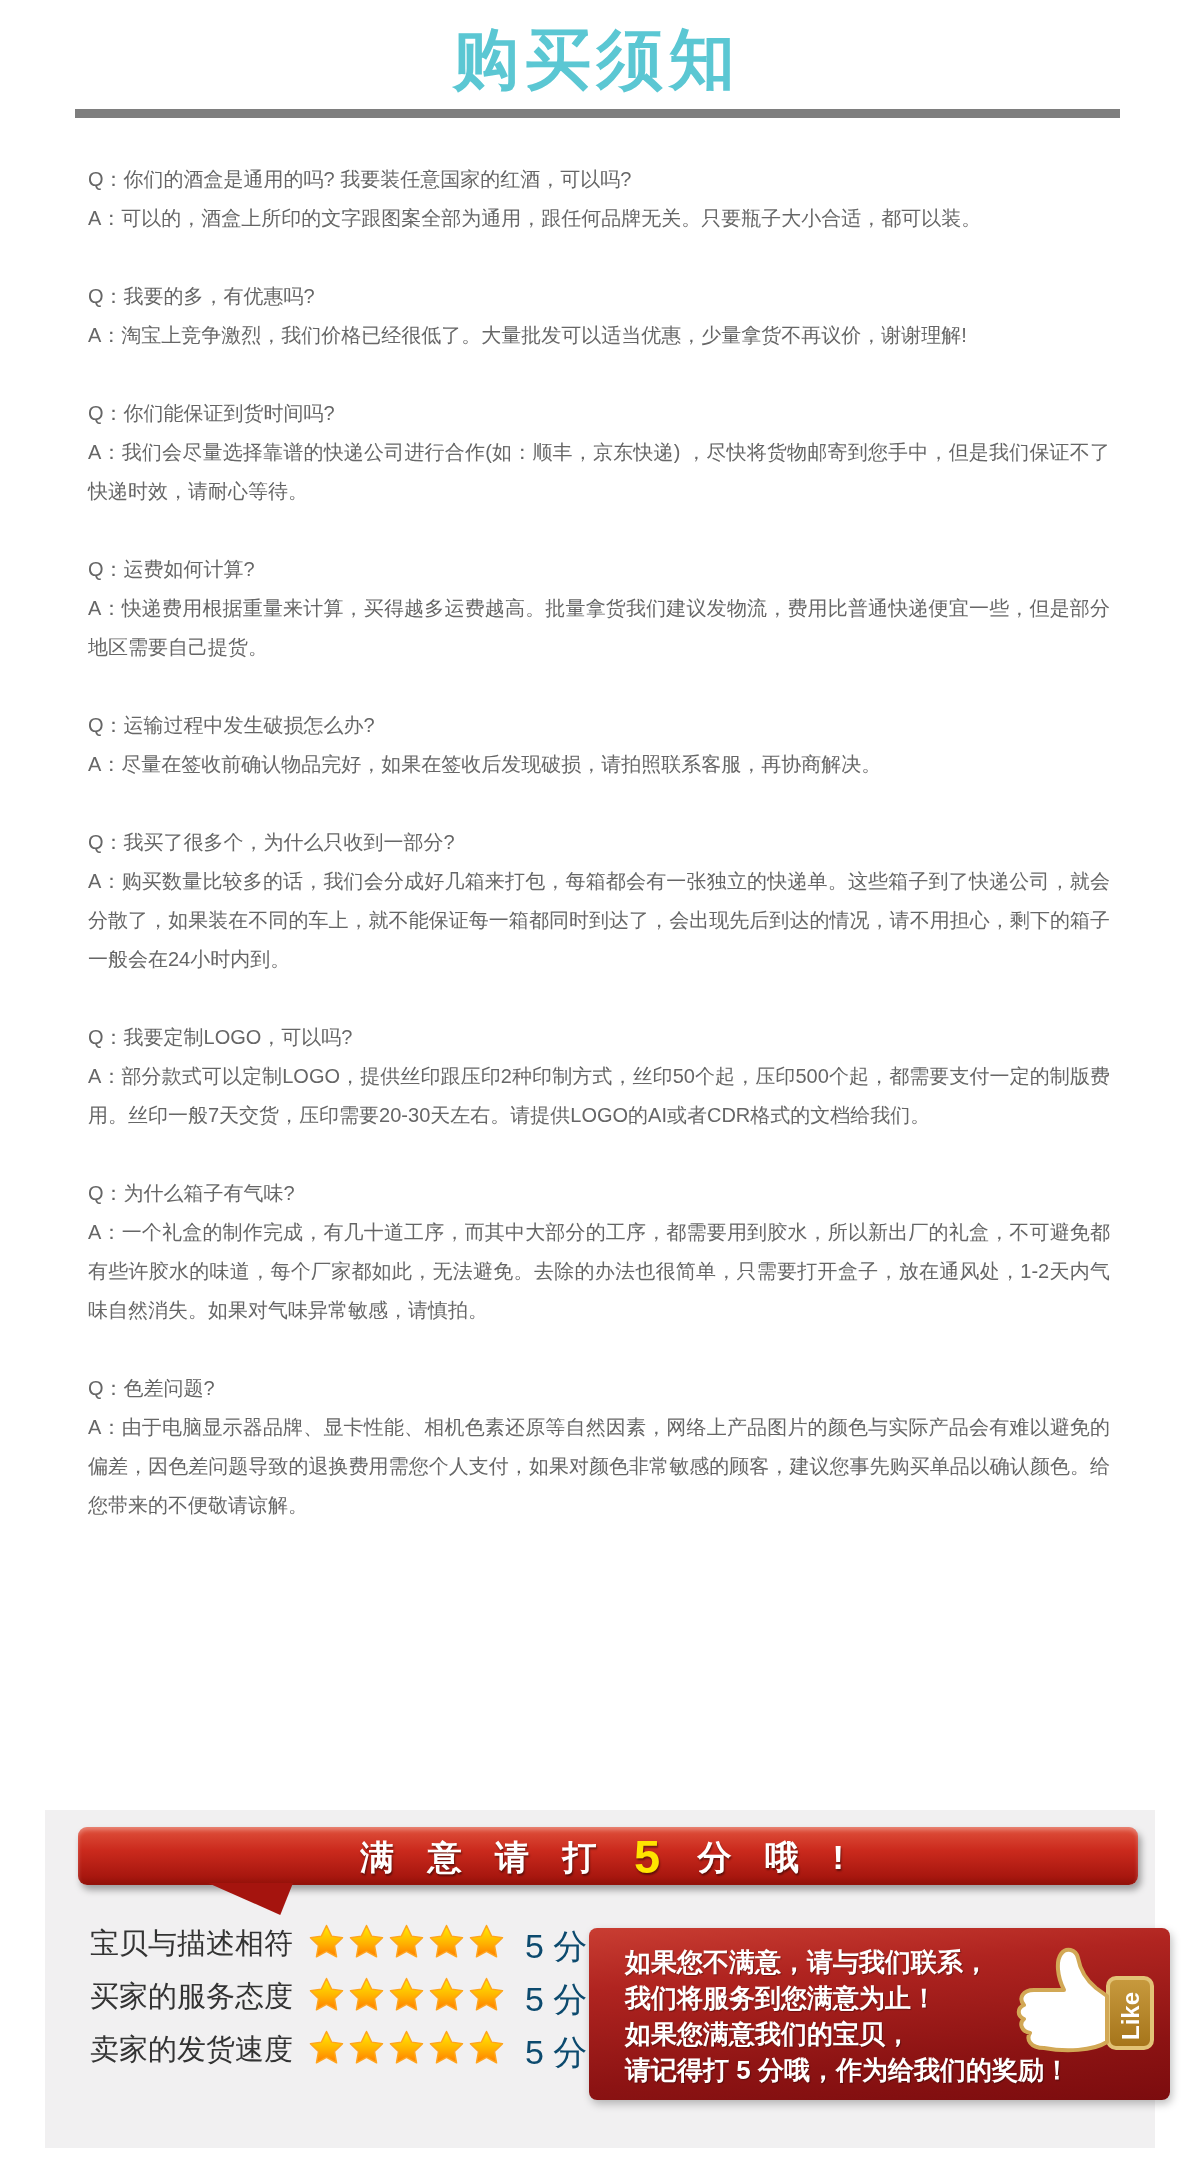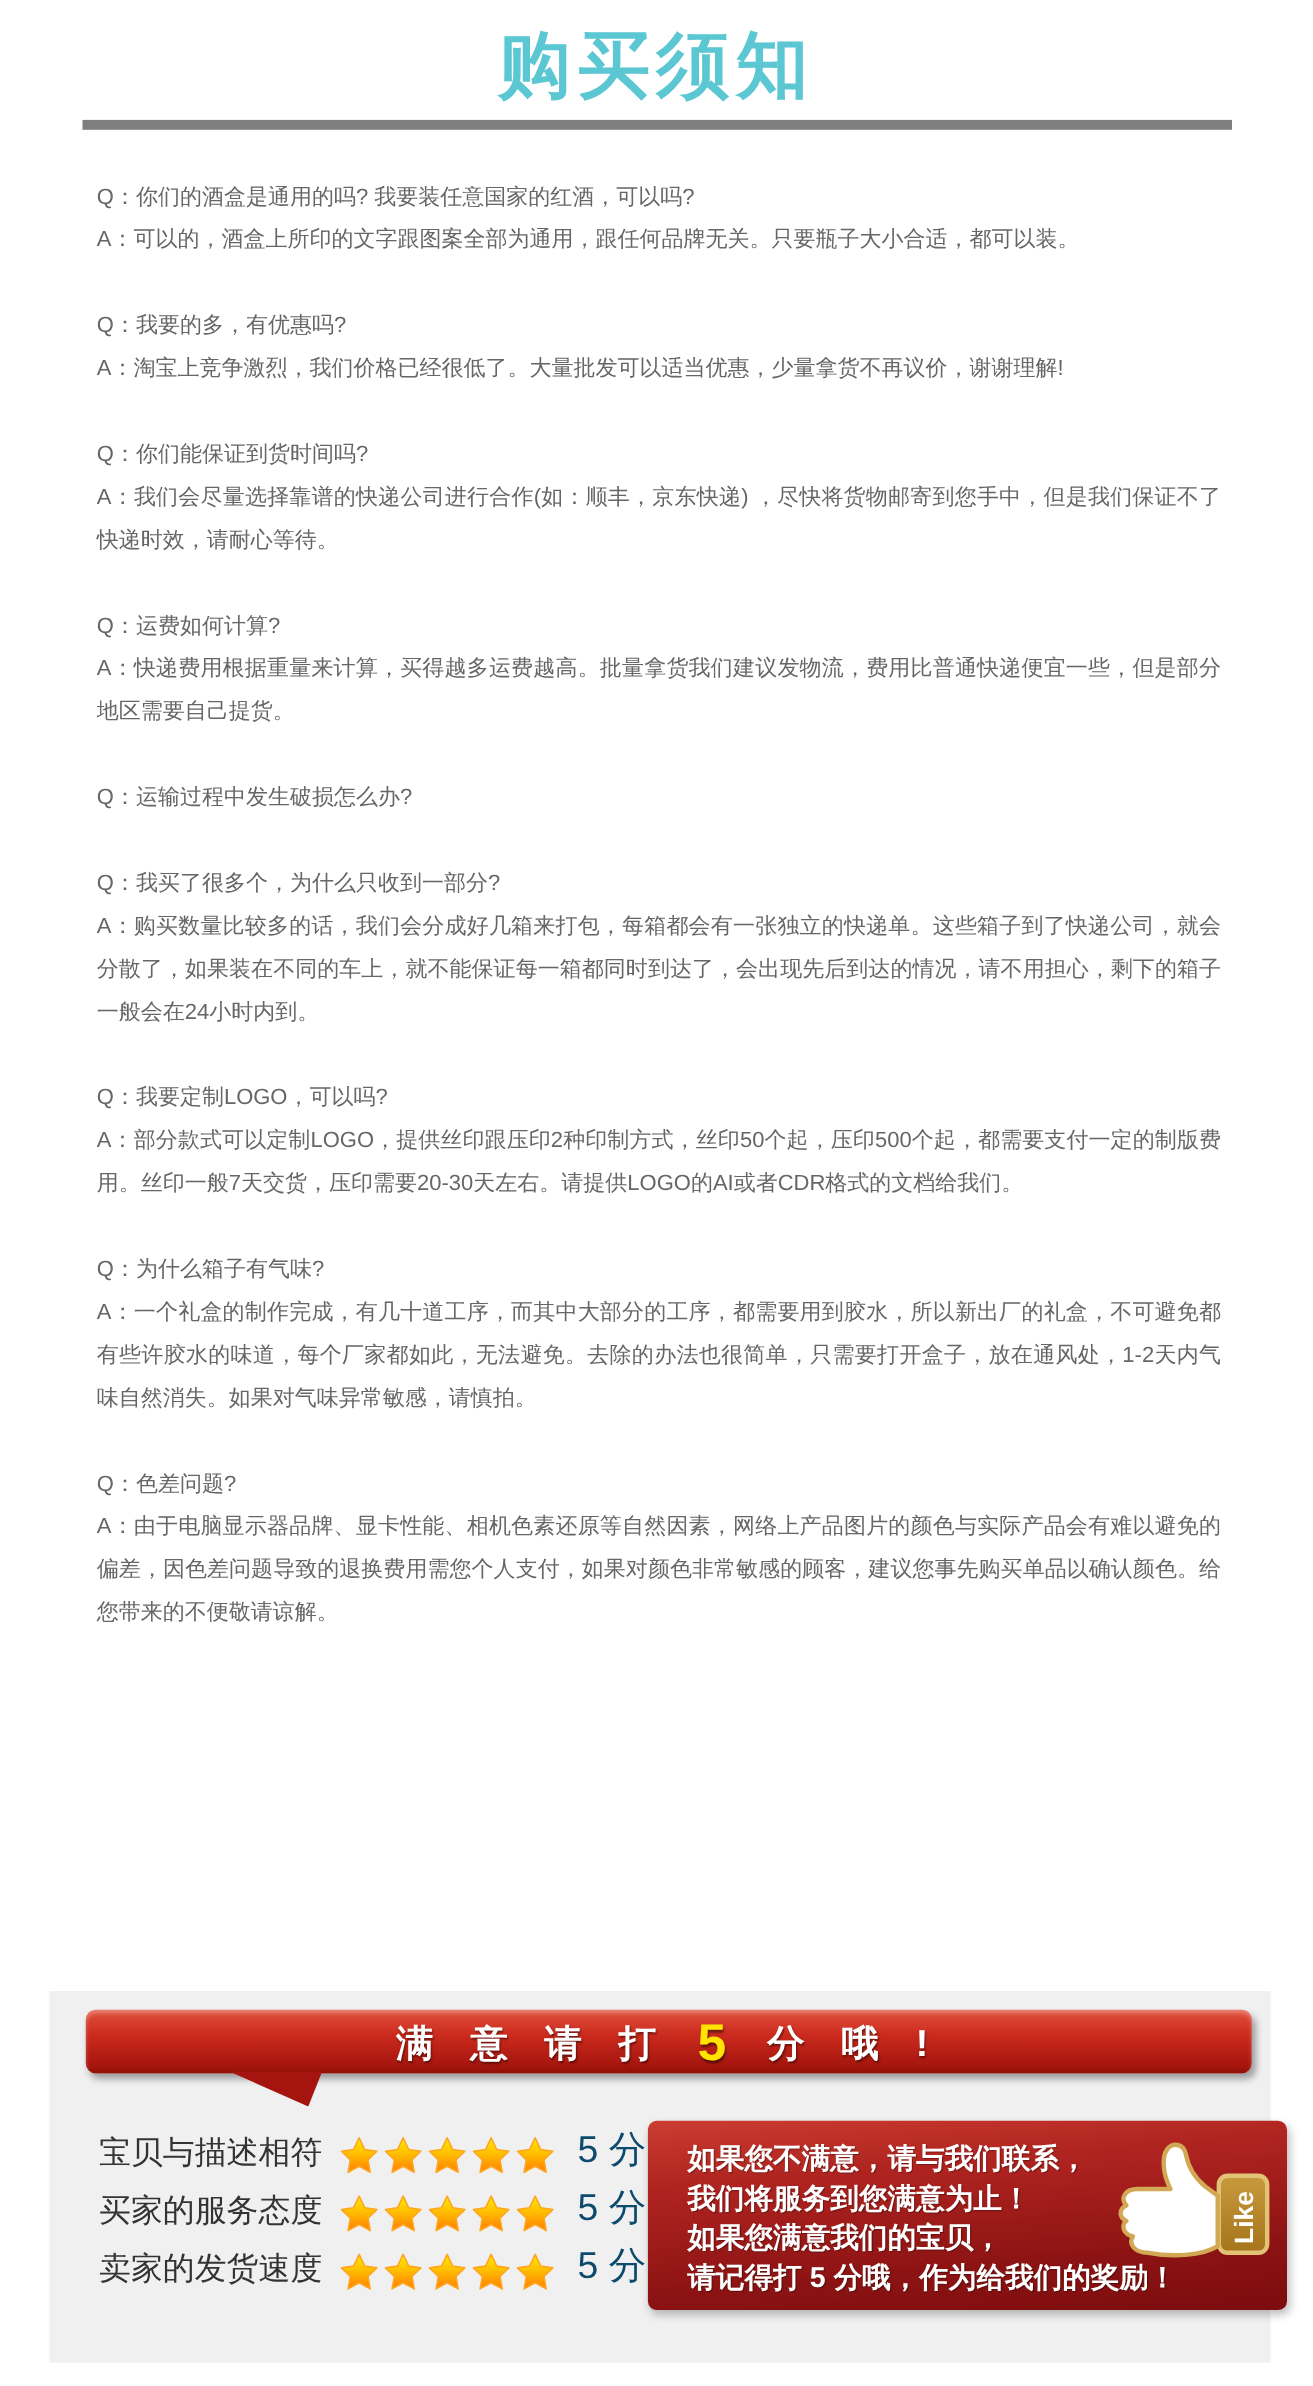--- a/index.html
+++ b/index.html
@@ -55,21 +55,21 @@
   }
   .ribbon-tail {
     position:absolute; left:130px; top:56px; width:85px; height:32px;
     background:#a5140e;
     clip-path:polygon(0 0, 100% 0, 85% 100%);
     filter:drop-shadow(2px 3px 2px rgba(0,0,0,0.3));
   }
 
   
   .ratings { position:absolute; left:45px; top:114px; width:500px; }
-  .rating-row { display:flex; align-items:flex-end; height:53px; }
+  .rating-row { display:flex; align-items:flex-start; height:53px; }
   .rating-label { font-size:29px; color:#333333; margin-right:16px; white-space:nowrap; }
   .stars { display:flex; align-items:center; }
   .star { width:35px; height:35px; margin-right:5px; display:block; }
   .rating-score { font-size:34px; color:#0c4a6e; margin-left:16px; white-space:nowrap; }
 
   
   .promise {
     position:absolute; left:544px; top:118px; width:581px; height:172px;
     border-radius:8px;
     background:linear-gradient(175deg,#c93d32 0%,#b02420 28%,#8c1313 72%,#7c0c0e 100%);
@@ -105,20 +105,21 @@
       <div class="qa-block">
         <p class="qa-q">Q：你们能保证到货时间吗?</p>
         <p class="qa-a">A：我们会尽量选择靠谱的快递公司进行合作(如：顺丰，京东快递) ，尽快将货物邮寄到您手中，但是我们保证不了快递时效，请耐心等待。</p>
       </div>
       <div class="qa-block">
         <p class="qa-q">Q：运费如何计算?</p>
         <p class="qa-a">A：快递费用根据重量来计算，买得越多运费越高。批量拿货我们建议发物流，费用比普通快递便宜一些，但是部分地区需要自己提货。</p>
       </div>
       <div class="qa-block">
         <p class="qa-q">Q：运输过程中发生破损怎么办?</p>
+        <p class="qa-a">A：尽量在签收前确认物品完好，如果在签收后发现破损，请拍照联系客服，再协商解决。</p>
       </div>
       <div class="qa-block">
         <p class="qa-q">Q：我买了很多个，为什么只收到一部分?</p>
         <p class="qa-a">A：购买数量比较多的话，我们会分成好几箱来打包，每箱都会有一张独立的快递单。这些箱子到了快递公司，就会分散了，如果装在不同的车上，就不能保证每一箱都同时到达了，会出现先后到达的情况，请不用担心，剩下的箱子一般会在24小时内到。</p>
       </div>
       <div class="qa-block">
         <p class="qa-q">Q：我要定制LOGO，可以吗?</p>
         <p class="qa-a">A：部分款式可以定制LOGO，提供丝印跟压印2种印制方式，丝印50个起，压印500个起，都需要支付一定的制版费用。丝印一般7天交货，压印需要20-30天左右。请提供LOGO的AI或者CDR格式的文档给我们。</p>
       </div>
       <div class="qa-block">

